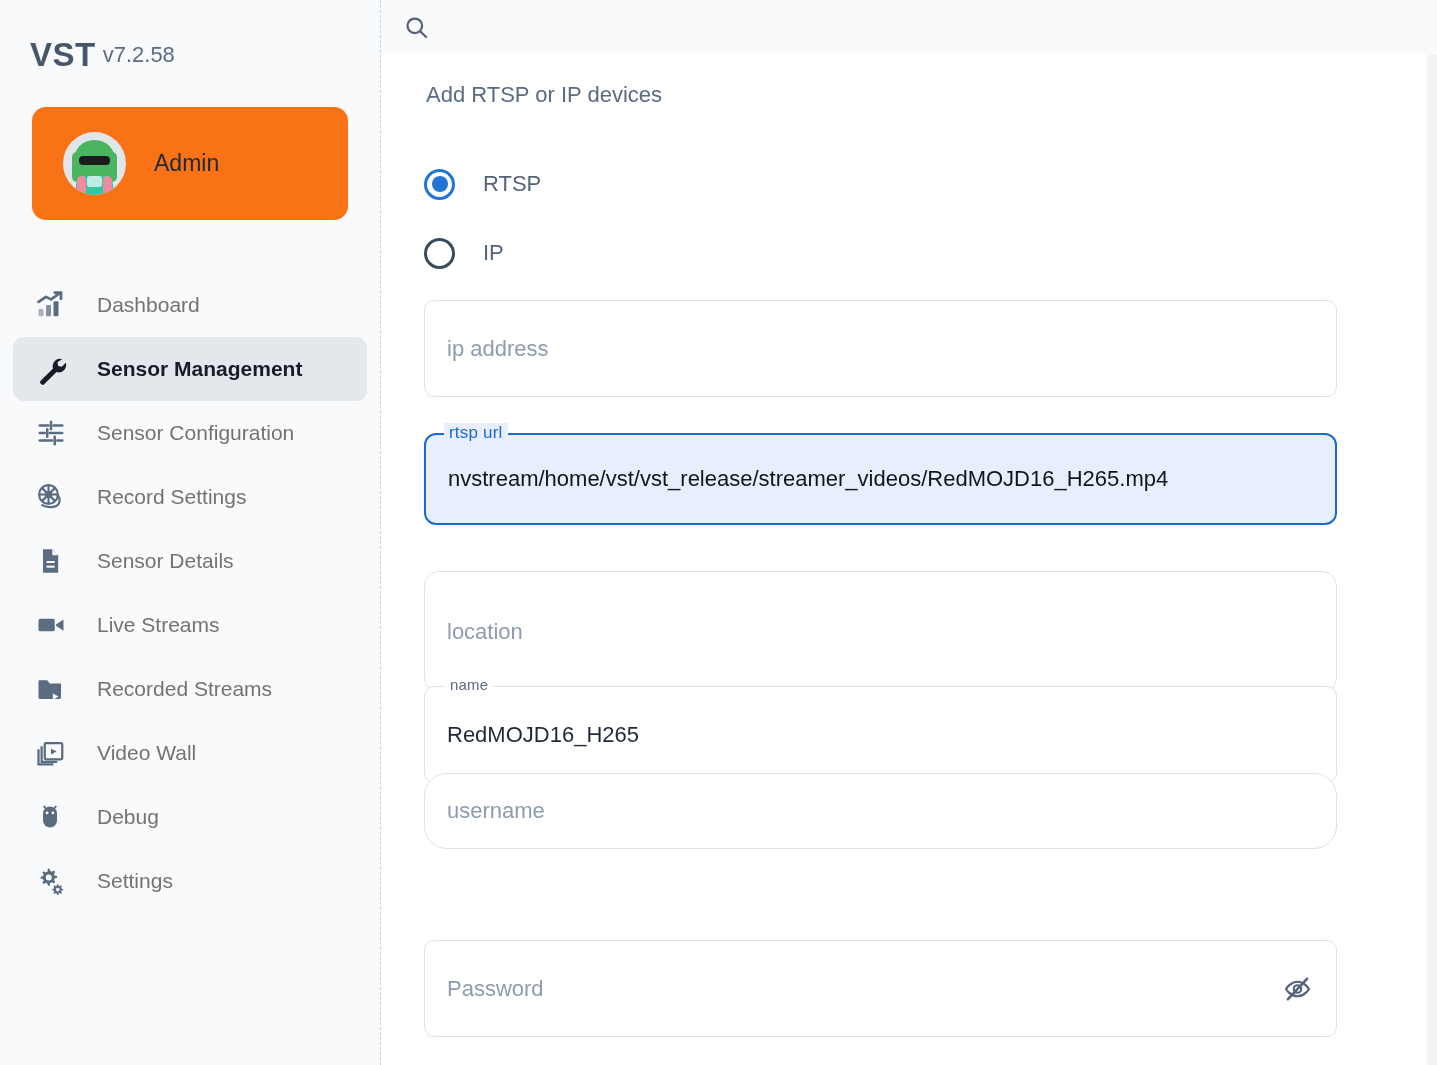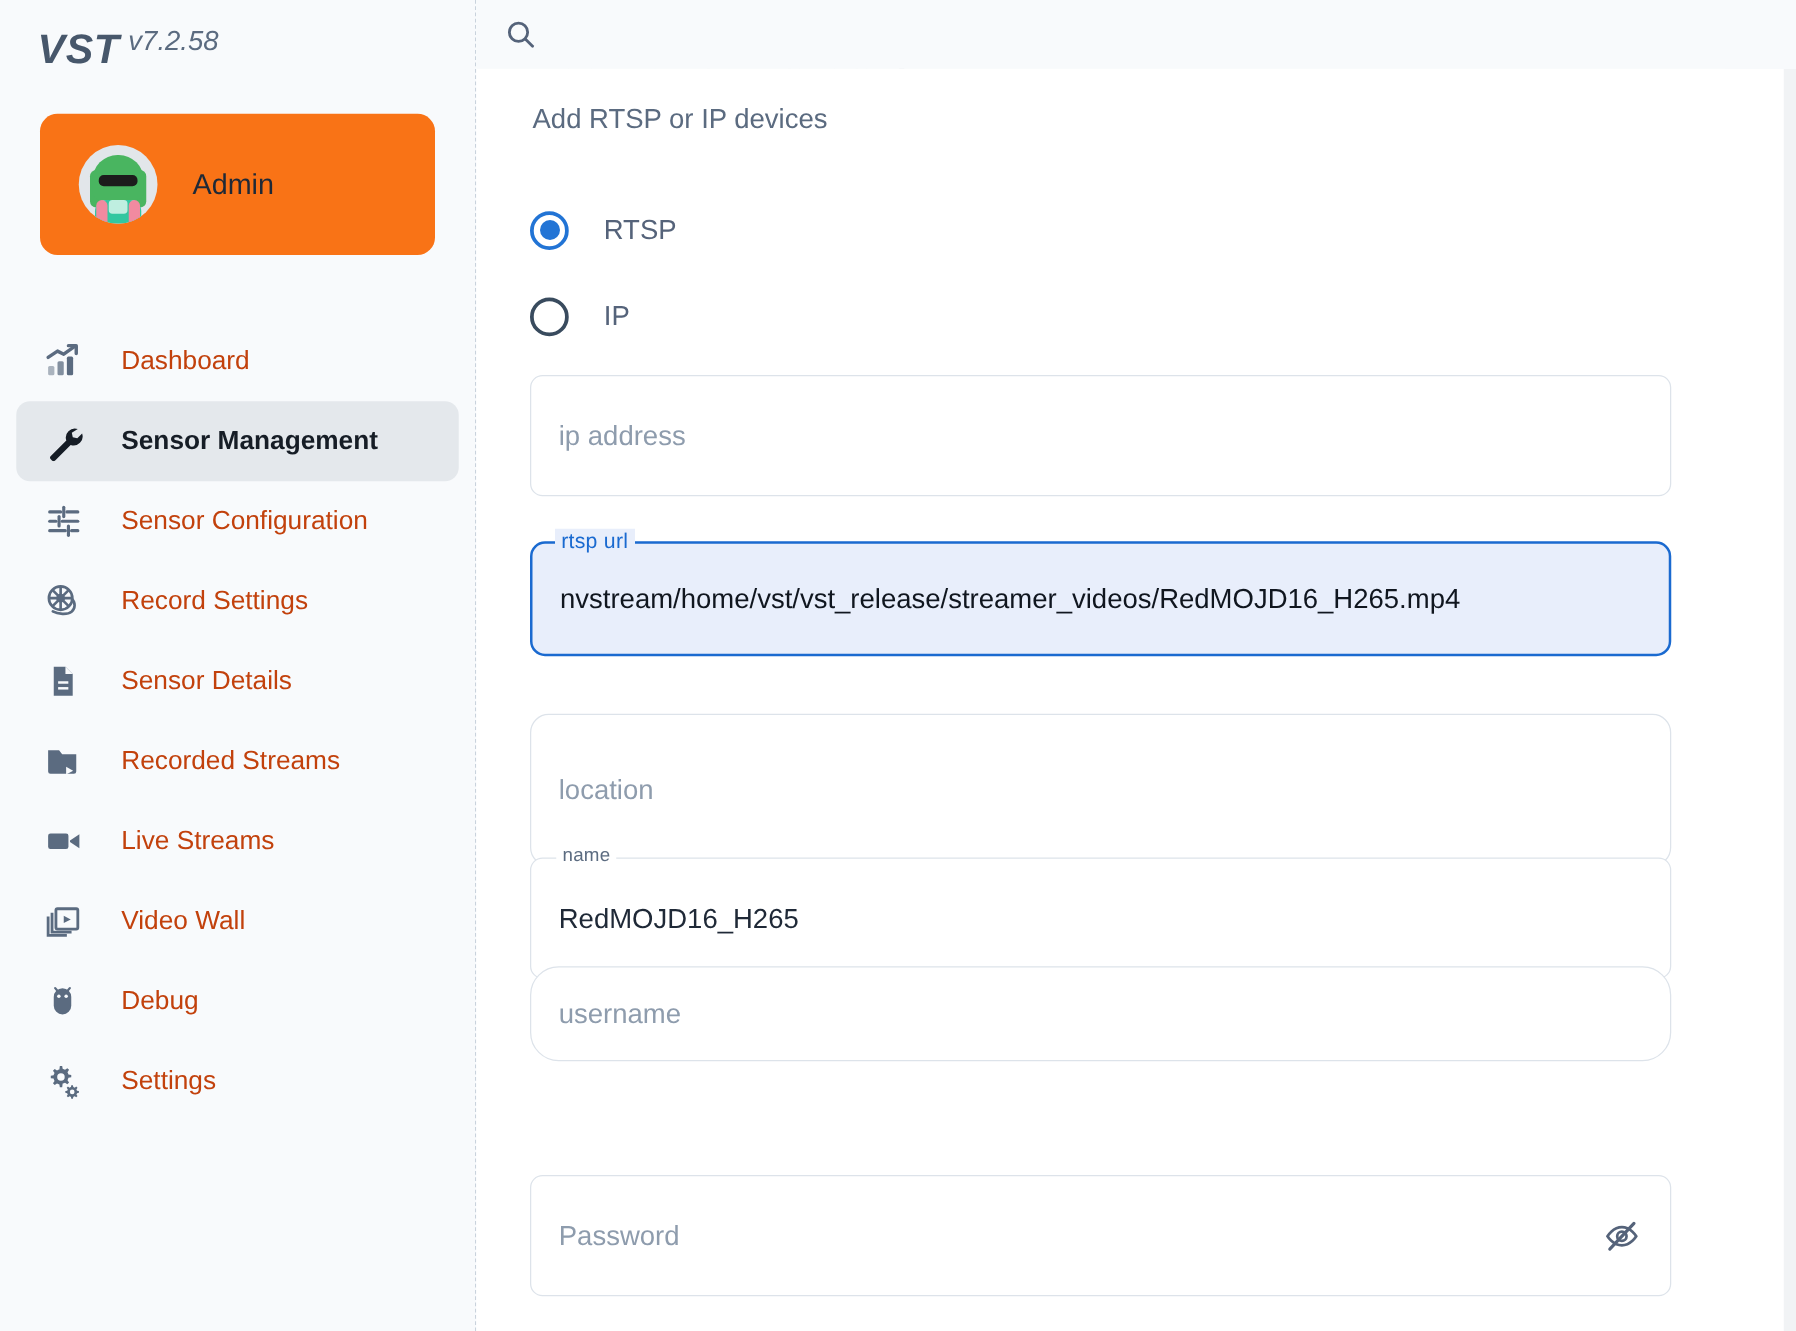--- a/index.html
+++ b/index.html
@@ -12,21 +12,21 @@
   .app { position: relative; width: 1437px; height: 1065px; display: flex; background: #f8fafc; }
 
   
   .sidebar {
     position: relative;
     width: 381px; height: 1065px;
     background: #f8fafc;
     border-right: 1px dashed #c9d2dc;
     flex: 0 0 381px;
   }
-  .brand { padding: 20px 0 0 30px; display: flex; align-items: flex-start; font-style: italic; }
+  .brand { padding: 36px 0 0 30px; display: flex; align-items: center; }
   .brand-name {
     font-size: 33px; font-weight: 700; letter-spacing: .5px;
     color: #47576b;
   }
   .brand-version {
     font-size: 22px; font-weight: 500; color: #5b6b80; margin-left: 7px;
   }
 
   .user-card {
     margin: 33px 32px 0 32px;
@@ -64,21 +64,21 @@
   }
   .nav-item.active { background: #e4e8ec; }
   .nav-icon {
     width: 38px; flex: 0 0 38px;
     display: flex; align-items: center; justify-content: flex-start;
     color: #5b6b80;
   }
   .nav-item.active .nav-icon { color: #161d26; }
   .nav-label {
     margin-left: 23px;
-    font-size: 21px; color: #c2410c; font-weight: 400;
+    font-size: 21px; color: #737373; font-weight: 400;
     white-space: nowrap;
   }
   .nav-item.active .nav-label { color: #161d26; font-weight: 700; }
 
   
   .main { position: relative; flex: 1; height: 1065px; background: #ffffff; }
 
   .topbar {
     position: absolute; top: 0; left: 0; right: 0; height: 55px;
     background: #f8fafc;
@@ -263,35 +263,35 @@
             <rect x="9" y="12" width="7" height="1.7" fill="#f8fafc"></rect>
             <rect x="9" y="16" width="7" height="1.7" fill="#f8fafc"></rect>
           </svg>
         </span>
         <span class="nav-label">Sensor Details</span>
       </div>
 
       <div class="nav-item">
         <span class="nav-icon">
           <svg width="30" height="30" viewBox="0 0 24 24" fill="currentColor">
+            <rect x="2" y="7" width="13" height="10" rx="1.5"></rect>
+            <path d="M16 11.5 L22 7.5 V16.5 L16 12.5z"></path>
+          </svg>
+        </span>
+        <span class="nav-label">Live Streams</span>
+      </div>
+
+      <div class="nav-item">
+        <span class="nav-icon">
+          <svg width="30" height="30" viewBox="0 0 24 24" fill="currentColor">
             <path d="M2 5h7l2 2.5h9v11a1.5 1.5 0 0 1-1.5 1.5H3.5A1.5 1.5 0 0 1 2 18.5z"></path>
             <path d="M13.5 15.5 L18 18 L13.5 20.5z" fill="#f8fafc"></path>
           </svg>
         </span>
         <span class="nav-label">Recorded Streams</span>
-      </div>
-
-      <div class="nav-item">
-        <span class="nav-icon">
-          <svg width="30" height="30" viewBox="0 0 24 24" fill="currentColor">
-            <rect x="2" y="7" width="13" height="10" rx="1.5"></rect>
-            <path d="M16 11.5 L22 7.5 V16.5 L16 12.5z"></path>
-          </svg>
-        </span>
-        <span class="nav-label">Live Streams</span>
       </div>
 
       <div class="nav-item">
         <span class="nav-icon">
           <svg width="30" height="30" viewBox="0 0 24 24" fill="none" stroke="currentColor" stroke-width="1.8">
             <rect x="7" y="4" width="14" height="13" rx="1"></rect>
             <path d="M12 8.5 L16.5 10.8 L12 13.1z" fill="currentColor" stroke="none"></path>
             <path d="M4.5 6.5 V19 H17"></path>
             <path d="M2 9 V21 H14"></path>
           </svg>

